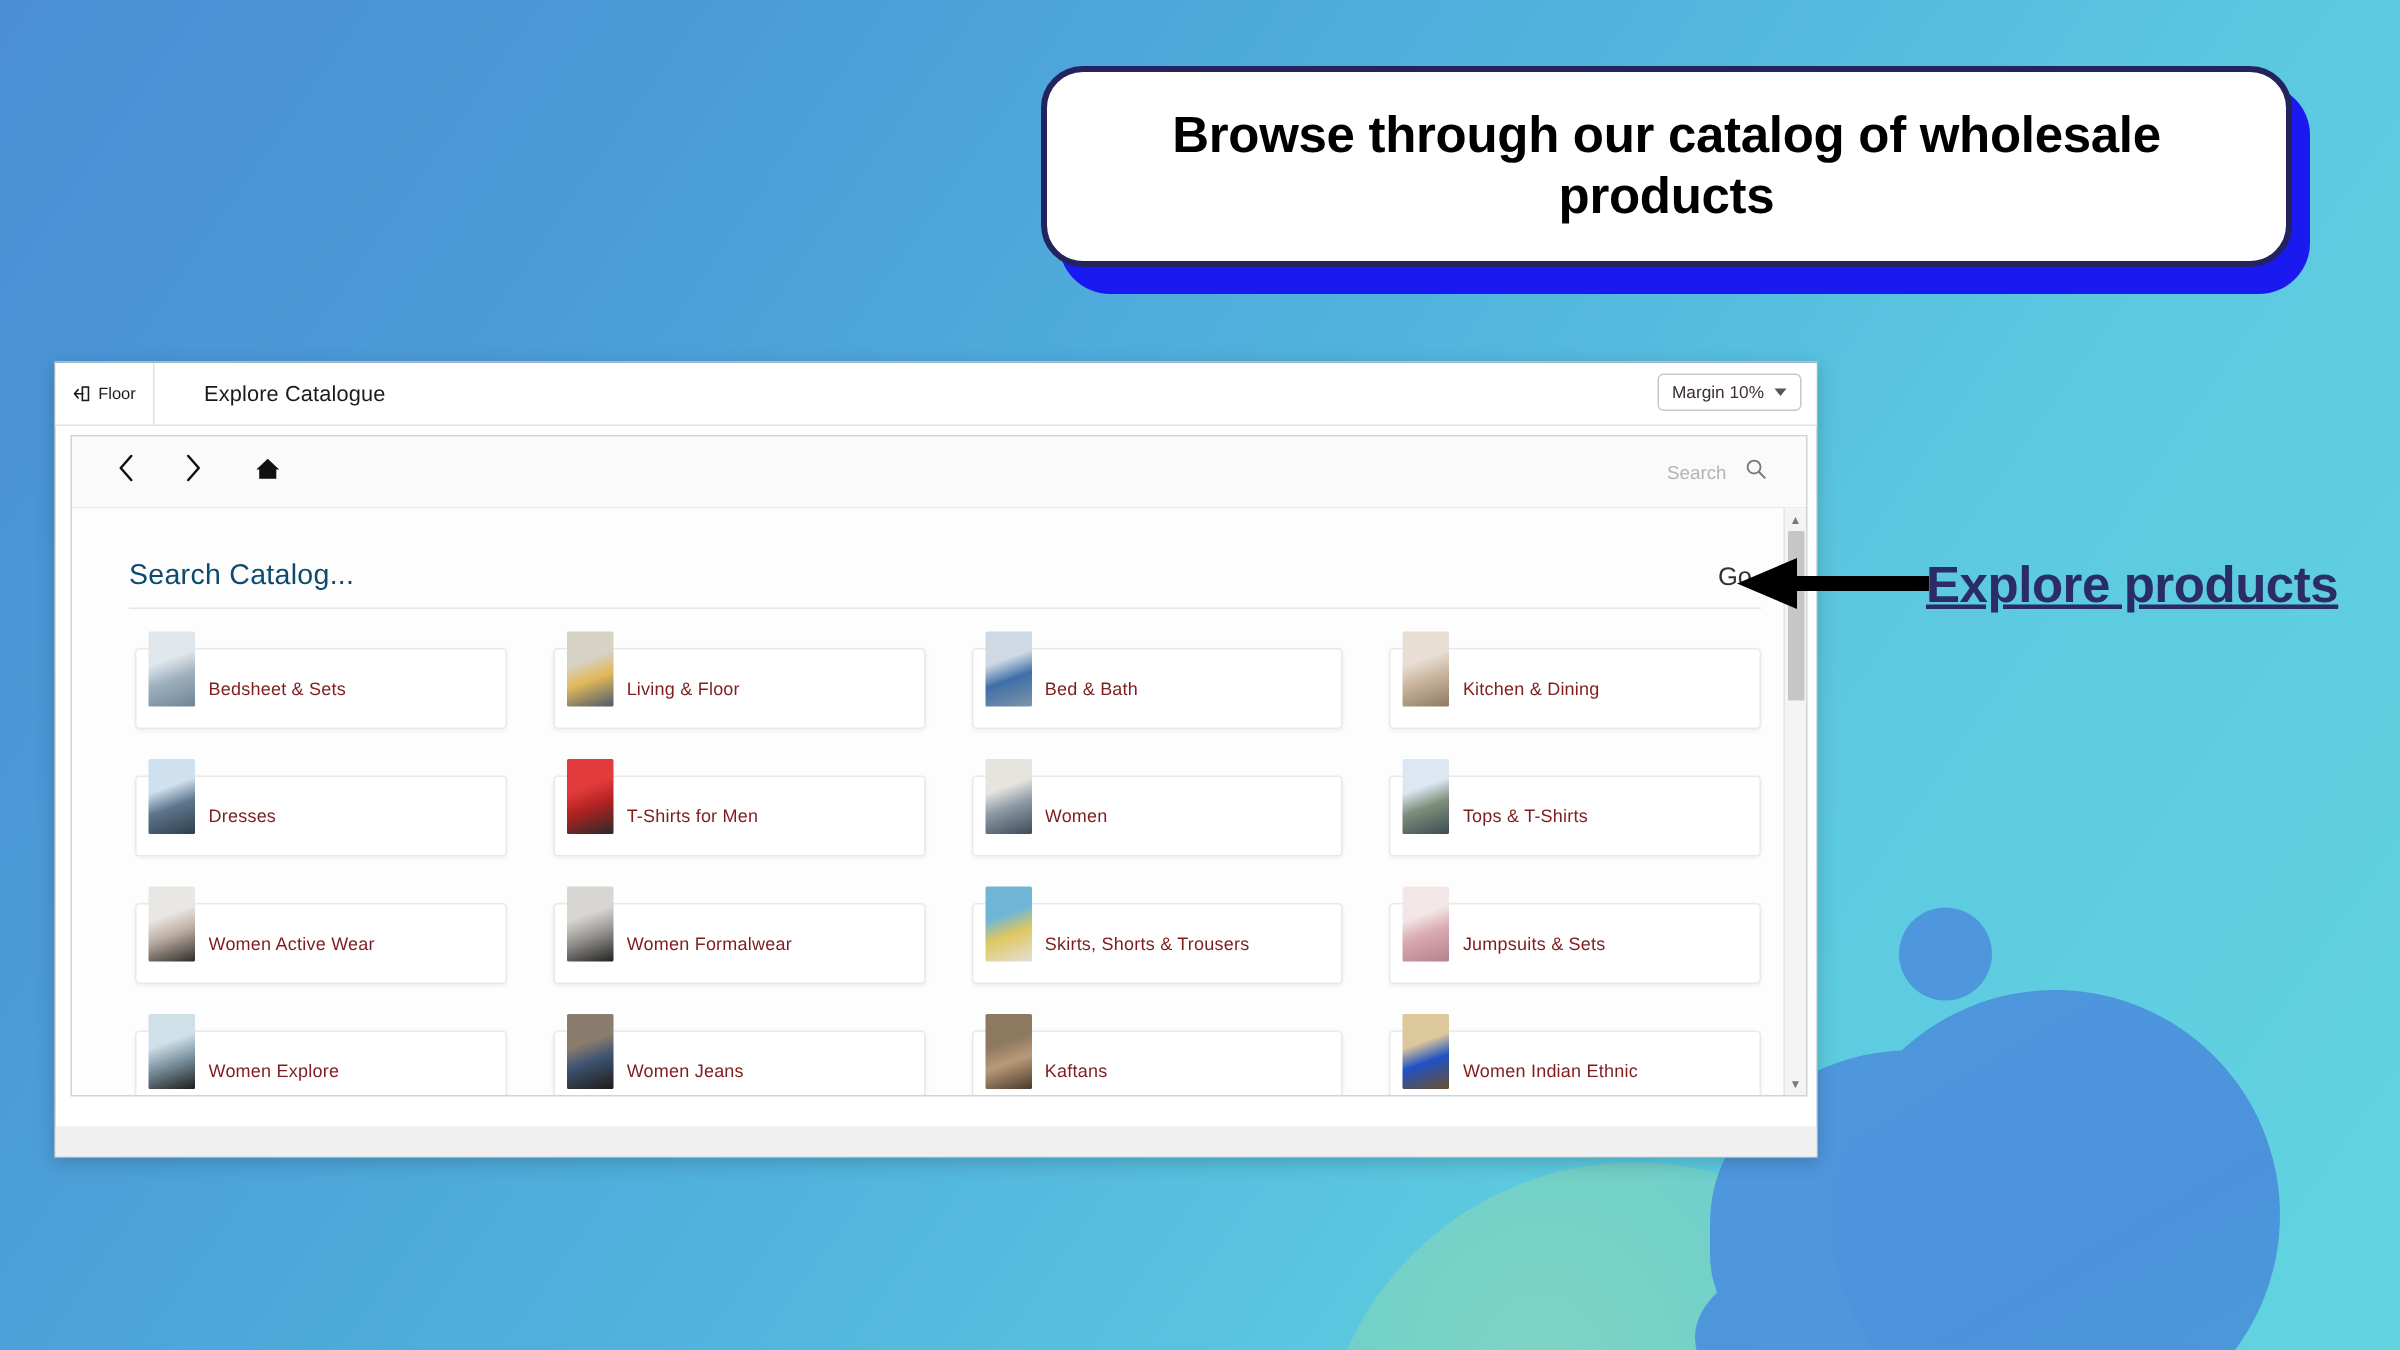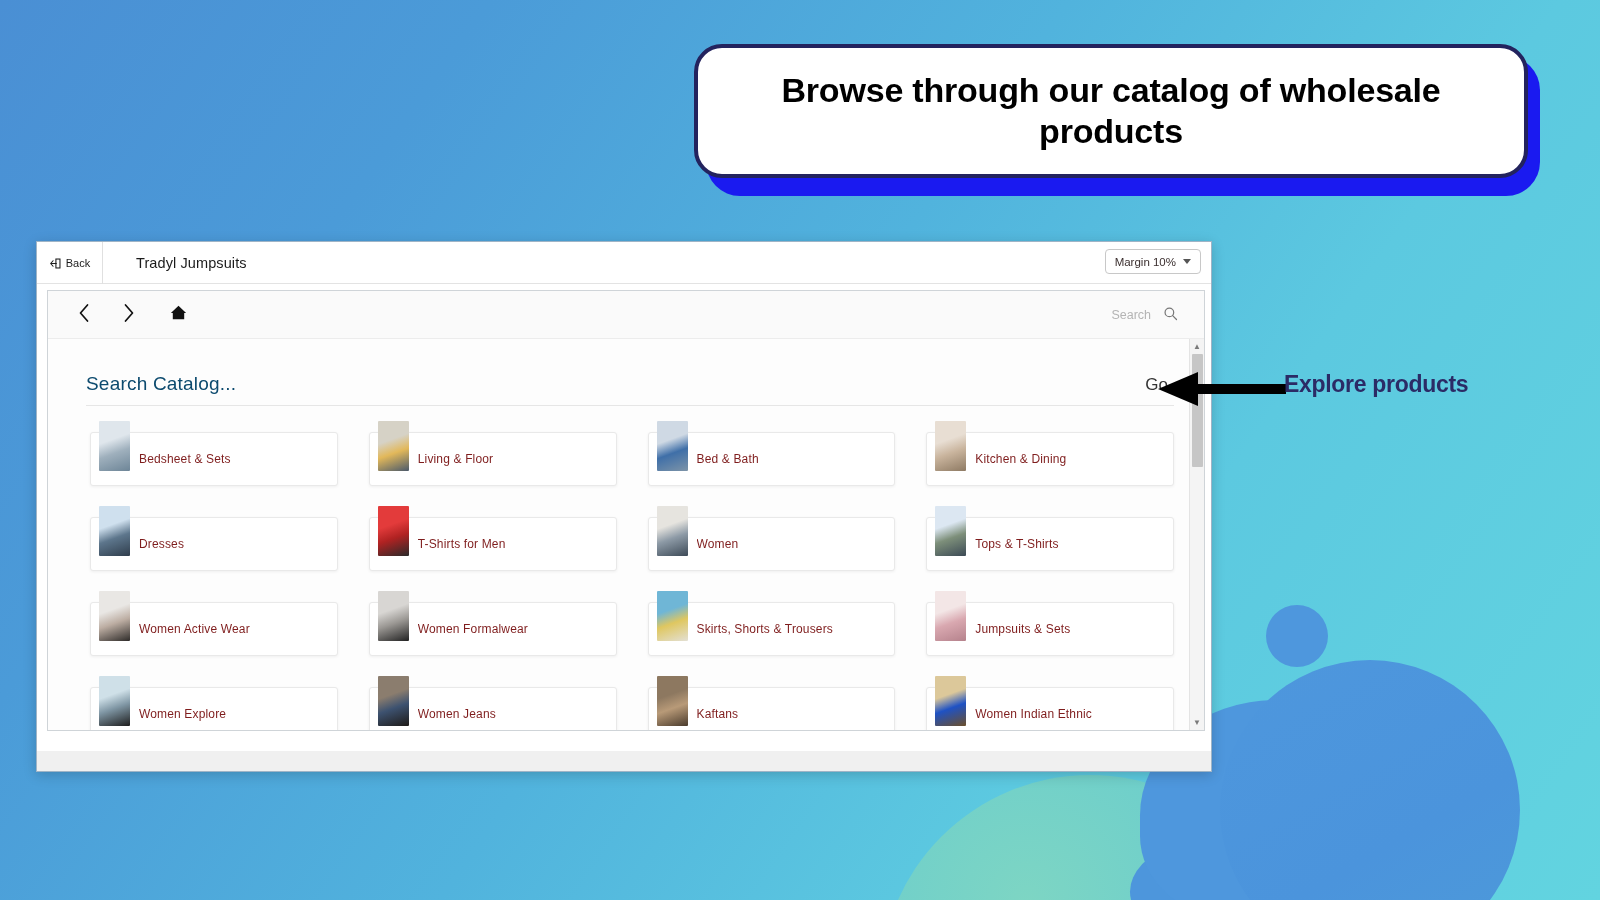--- a/index.html
+++ b/index.html
@@ -64,22 +64,23 @@
   .annot-arrow .shaft {
     position: absolute; right: 0; top: 12px; width: 92px; height: 10px; background: #000;
   }
   .annot-arrow .head {
     position: absolute; left: 0; top: 0; width: 0; height: 0;
     border-top: 17px solid transparent; border-bottom: 17px solid transparent;
     border-right: 40px solid #000;
   }
   .annot-label {
     position: absolute; left: 1284px; top: 371px;
-    font-size: 23px; font-weight: bold; color: #2b2b66; white-space: nowrap;
+    font-size: 34px; font-weight: bold; color: #2b2b66; white-space: nowrap;
     letter-spacing: -0.3px;
+    text-decoration: underline;
   }
 
   
   .app-window {
     position: absolute; left: 36px; top: 241px; width: 1176px; height: 531px;
     background: #ffffff; border: 1px solid #9fb4c6;
     box-shadow: 0 3px 12px rgba(0,0,0,.18);
     display: flex; flex-direction: column;
   }
   .app-header {
@@ -192,23 +193,23 @@
 <div class="app-window">
 
   <div class="app-header">
     <div class="back-btn">
       <span class="back-icon">
         <svg width="13" height="13" viewBox="0 0 16 16">
           <rect x="8.5" y="2.5" width="5" height="11" fill="none" stroke="#1b1b1b" stroke-width="1.3"></rect>
           <path d="M9 8 H2.2 M5 4.6 L2 8 L5 11.4" fill="none" stroke="#1b1b1b" stroke-width="1.3" stroke-linecap="round" stroke-linejoin="round"></path>
         </svg>
       </span>
-      <span class="back-label">Back</span>
+      <span class="back-label">Floor</span>
     </div>
-    <div class="app-title">Tradyl Jumpsuits</div>
+    <div class="app-title">Explore Catalogue</div>
 
     <div class="margin-btn">
       <span class="txt">Margin 10%</span>
       <span class="caret-down"></span>
     </div>
   </div>
 
   <div class="browser-shell">
 
     <div class="browser-toolbar">

